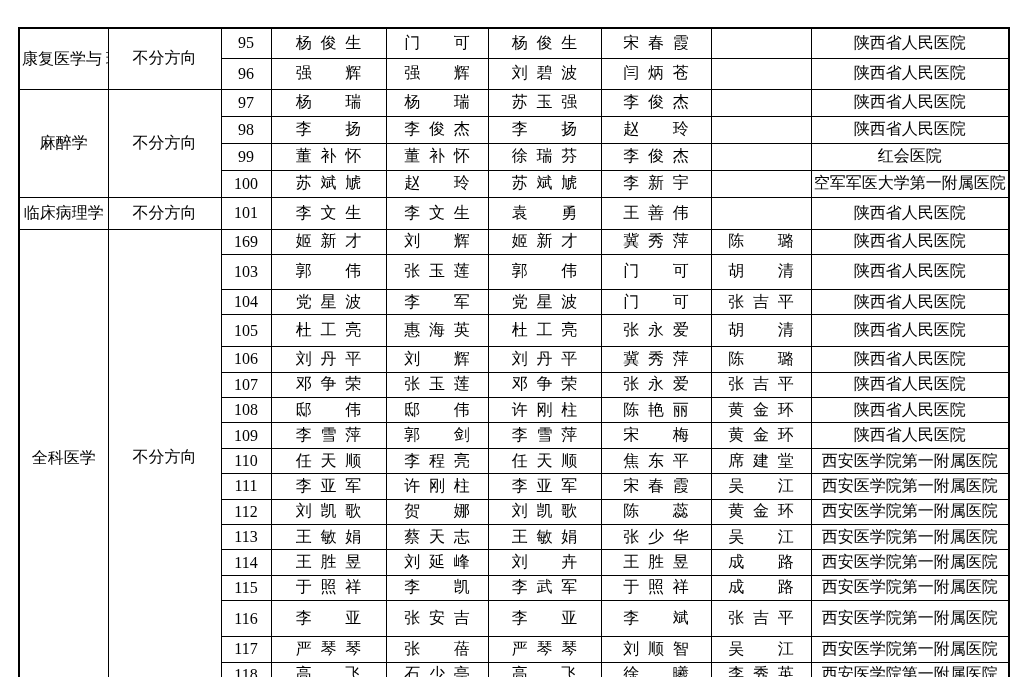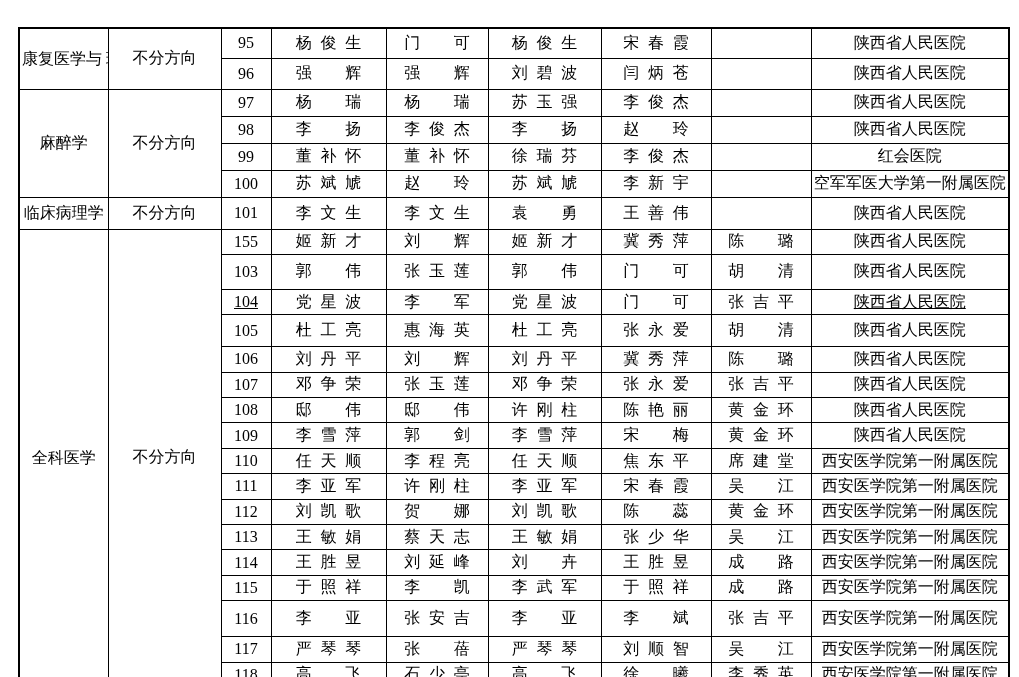--- a/index.html
+++ b/index.html
@@ -136,38 +136,38 @@
           <td><span class="name">李 文 生</span></td>
           <td><span class="name">李 文 生</span></td>
           <td><span class="name">袁 勇</span></td>
           <td><span class="name">王 善 伟</span></td>
           <td></td>
           <td class="hospital">陕西省人民医院</td>
         </tr>
         <tr style="height: 25.4px;">
           <td rowspan="17" class="specialty">全科医学</td>
           <td rowspan="17">不分方向</td>
-          <td>155</td>
+          <td>169</td>
           <td><span class="name">姬 新 才</span></td>
           <td><span class="name">刘 辉</span></td>
           <td><span class="name">姬 新 才</span></td>
           <td><span class="name">冀 秀 萍</span></td>
           <td><span class="name">陈 璐</span></td>
           <td class="hospital">陕西省人民医院</td>
         </tr>
         <tr style="height: 35px;">
           <td>103</td>
           <td><span class="name">郭 伟</span></td>
           <td><span class="name">张 玉 莲</span></td>
           <td><span class="name">郭 伟</span></td>
           <td><span class="name">门 可</span></td>
           <td><span class="name">胡 清</span></td>
           <td class="hospital">陕西省人民医院</td>
         </tr>
-        <tr style="height: 25.4px; text-decoration: underline;">
+        <tr style="height: 25.4px;">
           <td>104</td>
           <td><span class="name">党 星 波</span></td>
           <td><span class="name">李 军</span></td>
           <td><span class="name">党 星 波</span></td>
           <td><span class="name">门 可</span></td>
           <td><span class="name">张 吉 平</span></td>
           <td class="hospital">陕西省人民医院</td>
         </tr>
         <tr style="height: 32px; margin-top: 24px;">
           <td>105</td>

